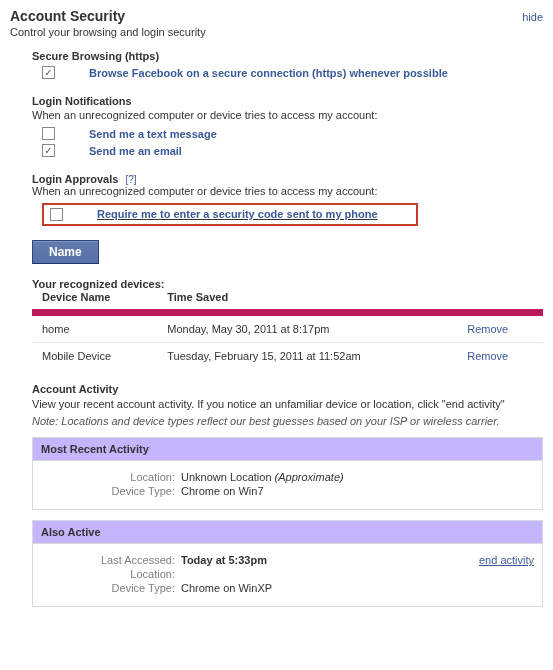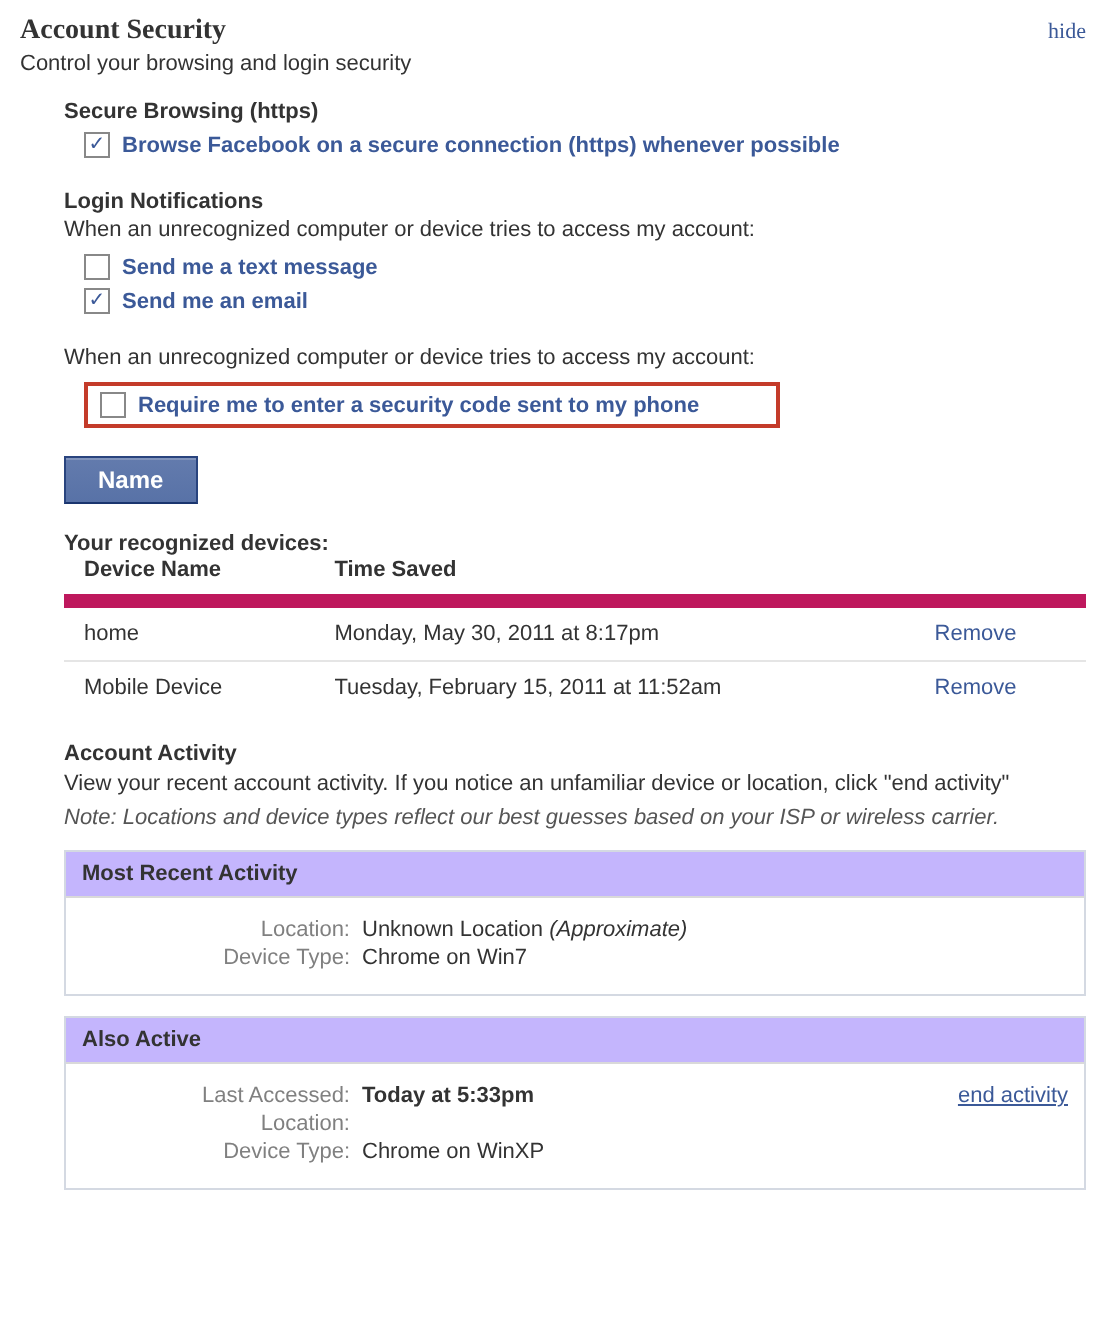--- a/index.html
+++ b/index.html
@@ -5,40 +5,40 @@
   * { box-sizing: border-box; }
   body {
     margin: 0;
     padding: 8px 10px;
     font-family: "Lucida Grande", Tahoma, Verdana, Arial, sans-serif;
     font-size: 11px;
     color: #333;
     width: 553px;
     background: #fff;
   }
-  .header-row { display: flex; justify-content: space-between; align-items: baseline; font-family: Liberation Serif, serif; }
+  .header-row { display: flex; justify-content: space-between; align-items: baseline; }
   h2 { font-size: 14px; font-weight: bold; margin: 0 0 2px 0; color: #333; }
   .subtitle { color: #333; margin-bottom: 12px; }
   .section { padding-left: 22px; margin-bottom: 14px; }
   .section-title { font-weight: bold; color: #333; margin-bottom: 2px; }
   .section-desc { color: #333; margin-bottom: 4px; }
   .checkbox-row { display: flex; align-items: center; gap: 6px; padding: 2px 0 2px 10px; }
   .checkbox {
     width: 13px; height: 13px; border: 1px solid #888; background: #fff;
     display: inline-flex; align-items: center; justify-content: center;
     flex-shrink: 0;
   }
   .checkbox.checked::after {
     content: "✓"; font-size: 10px; color: #3b5998; line-height: 1;
   }
-  .check-label { color: #3b5998; font-weight: bold; font-size: 11px; }
+  .check-label { color: #3b5998; font-weight: bold; font-size: 11px; margin-left: 28px; }
   .help-link { color: #3b5998; font-size: 10px; margin-left: 4px; cursor: pointer; }
   .highlight-box {
     border: 2px solid #c43b2a; padding: 3px 6px; margin: 2px 0 0 10px;
-    display: inline-flex; align-items: flex-end; gap: 6px; width: 348px;
+    display: inline-flex; align-items: flex-start; gap: 6px; width: 376px; text-decoration: underline;
   }
   .save-button {
     background: #5b74a8;
     background: linear-gradient(#637bad, #5872a7);
     border: 1px solid #29447e;
     border-bottom-color: #1a356e;
     color: #fff; font-weight: bold; font-size: 12px;
     padding: 4px 16px; cursor: pointer;
     box-shadow: inset 0 1px 0 rgba(255,255,255,0.2);
     margin-left: 22px;
@@ -104,20 +104,24 @@
     <span class="checkbox"></span>
     <span class="check-label">Send me a text message</span>
   </div>
   <div class="checkbox-row">
     <span class="checkbox checked"></span>
     <span class="check-label">Send me an email</span>
   </div>
 </div>
 
 <div class="section">
+  <div>
+    <span class="section-title">Login Approvals</span>
+    <span class="help-link">[?]</span>
+  </div>
   <div class="section-desc">When an unrecognized computer or device tries to access my account:</div>
   <div class="highlight-box">
     <span class="checkbox"></span>
     <span class="check-label">Require me to enter a security code sent to my phone</span>
   </div>
 </div>
 
 <button class="save-button">Name</button>
 
 <div class="devices">

